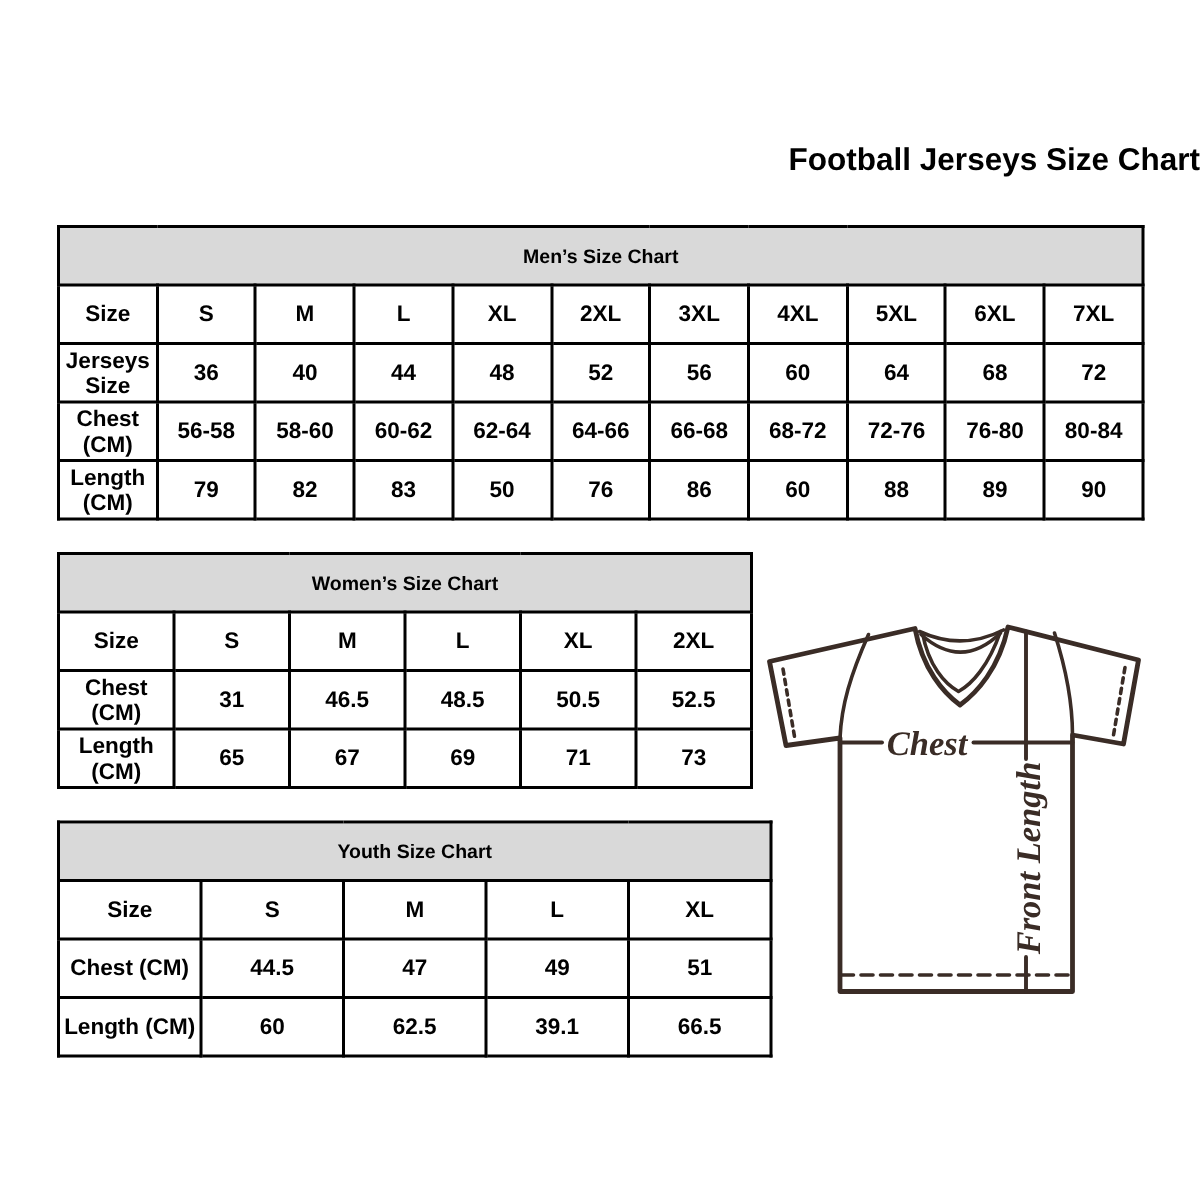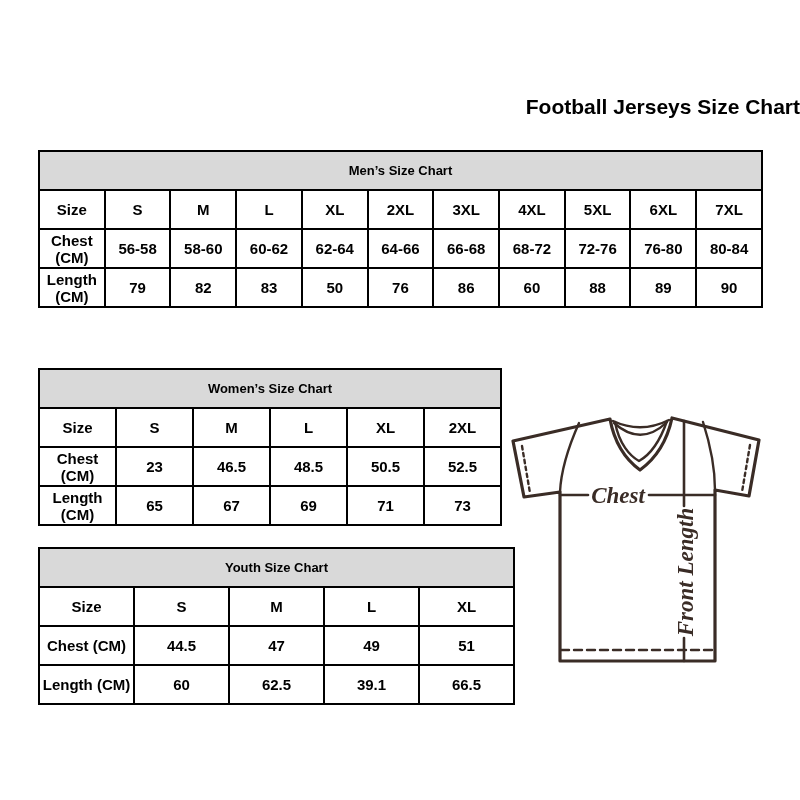--- a/index.html
+++ b/index.html
@@ -56,20 +56,33 @@
         <th>L</th>
         <th>XL</th>
         <th>2XL</th>
         <th>3XL</th>
         <th>4XL</th>
         <th>5XL</th>
         <th>6XL</th>
         <th>7XL</th>
       </tr>
       <tr>
+        <td class="label-col">Jerseys Size</td>
+        <td>36</td>
+        <td>40</td>
+        <td>44</td>
+        <td>48</td>
+        <td>52</td>
+        <td>56</td>
+        <td>60</td>
+        <td>64</td>
+        <td>68</td>
+        <td>72</td>
+      </tr>
+      <tr>
         <td class="label-col">Chest (CM)</td>
         <td>56-58</td>
         <td>58-60</td>
         <td>60-62</td>
         <td>62-64</td>
         <td>64-66</td>
         <td>66-68</td>
         <td>68-72</td>
         <td>72-76</td>
         <td>76-80</td>
@@ -101,21 +114,21 @@
       <tr>
         <th class="label-col">Size</th>
         <th>S</th>
         <th>M</th>
         <th>L</th>
         <th>XL</th>
         <th>2XL</th>
       </tr>
       <tr>
         <td class="label-col">Chest (CM)</td>
-        <td>23</td>
+        <td>31</td>
         <td>46.5</td>
         <td>48.5</td>
         <td>50.5</td>
         <td>52.5</td>
       </tr>
       <tr>
         <td class="label-col">Length (CM)</td>
         <td>65</td>
         <td>67</td>
         <td>69</td>

